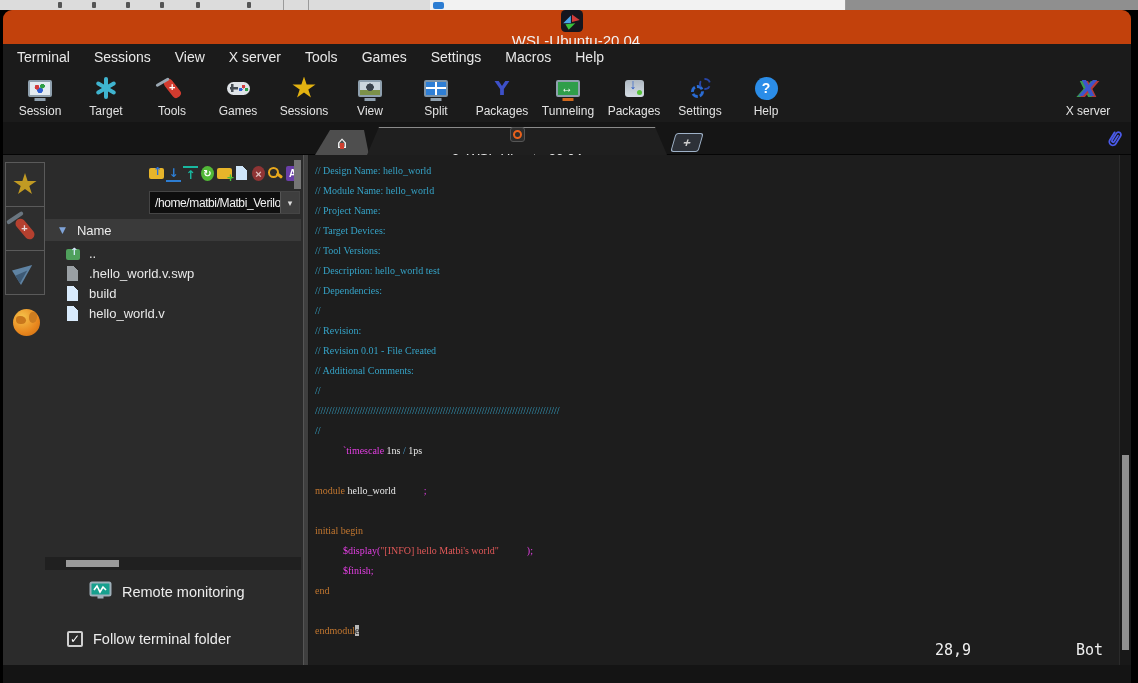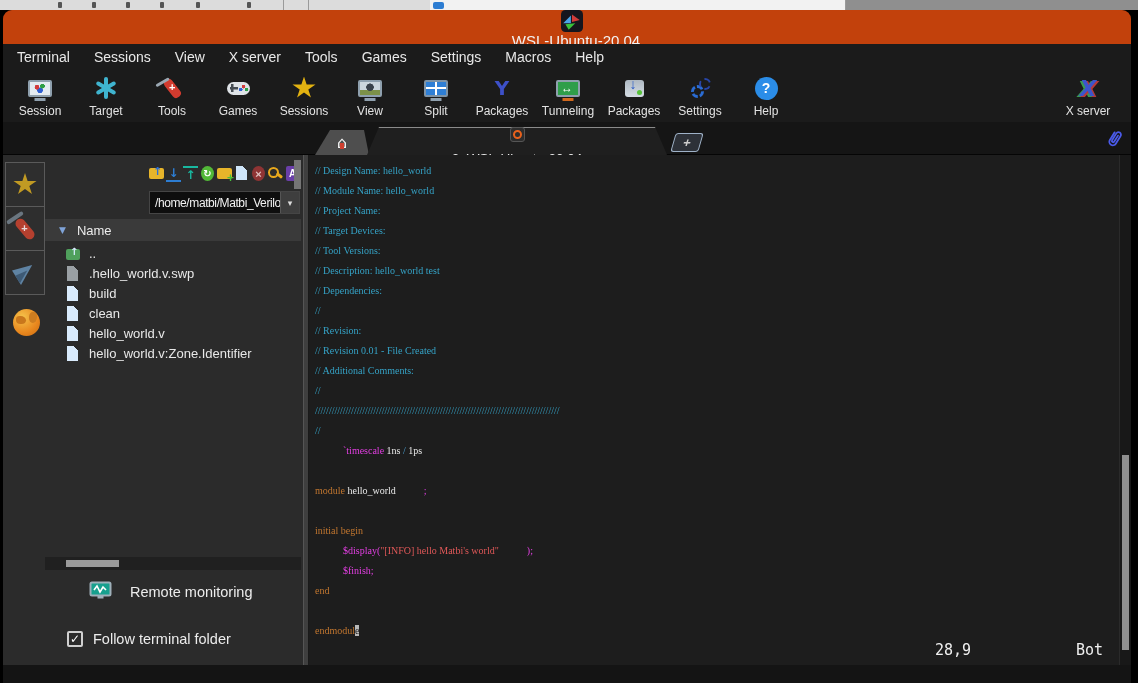--- a/index.html
+++ b/index.html
@@ -161,21 +161,21 @@
   .file-list { position:absolute; left:42px; top:88px; right:2px; }
   .file-row { height:20px; display:flex; align-items:center; gap:9px; padding-left:21px; font-size:13px; color:#e8e8e8; }
   .fi { width:14px; height:15px; position:relative; flex:none; }
   .fi-folder-up::before { content:""; position:absolute; left:0; top:3px; width:14px; height:11px; background:#4fa05c; border-radius:2px; }
   .fi-folder-up::after { content:"\2191"; position:absolute; left:4px; top:0; font-size:10px; font-weight:900; color:#d8ecff; font-family:"DejaVu Sans",sans-serif; }
   .fi-file::before { content:""; position:absolute; left:1px; top:0; width:11px; height:15px; background:linear-gradient(225deg,#2a2a2a 3.5px,#d9ebfc 0); }
   .fi-file-gray::before { content:""; position:absolute; left:1px; top:0; width:11px; height:15px; background:linear-gradient(225deg,#2a2a2a 3.5px,#9aa0a4 0); }
 
   .hscroll { position:absolute; left:42px; right:2px; top:402px; height:13px; background:#202020; }
   .hthumb { margin:3px 0 0 21px; width:53px; height:7px; background:#9a9a9a; }
-  .remote-mon { position:absolute; left:86px; top:426px; display:flex; align-items:center; gap:18px; font-size:14.5px; color:#ececec; }
+  .remote-mon { position:absolute; left:86px; top:426px; display:flex; align-items:center; gap:10px; font-size:14.5px; color:#ececec; }
   .follow { position:absolute; left:64px; top:476px; display:flex; align-items:center; gap:10px; font-size:14.5px; color:#ececec; }
   .checkbox { width:16px; height:16px; border:2px solid #cfcfcf; border-radius:2px; background:#2b2b2b;
       color:#fff; font-size:12px; display:flex; align-items:center; justify-content:center; font-family:"DejaVu Sans",sans-serif; }
 
   .splitter { position:absolute; left:300px; top:0; width:6px; height:100%; background:#3f3f3f; border-left:1px solid #555; border-right:1px solid #1a1a1a; }
 
   .terminal { position:absolute; left:306px; top:0; right:0; height:100%; background:#1d1d1d; }
   .term-content { position:absolute; left:6px; top:6px; right:14px; bottom:26px;
       font-family:Liberation Serif, serif; font-size:10px; line-height:20px; white-space:pre; overflow:hidden; }
   .t-line { height:20px; }
@@ -393,29 +393,21 @@
             <div class="file-row">
               <span class="fi fi-file-gray"></span>
               <span class="fname">.hello_world.v.swp</span>
             </div>
             <div class="file-row">
               <span class="fi fi-file"></span>
               <span class="fname">build</span>
             </div>
             <div class="file-row">
               <span class="fi fi-file"></span>
-              <span class="fname">clean</span>
-            </div>
-            <div class="file-row">
-              <span class="fi fi-file"></span>
               <span class="fname">hello_world.v</span>
-            </div>
-            <div class="file-row">
-              <span class="fi fi-file"></span>
-              <span class="fname">hello_world.v:Zone.Identifier</span>
             </div>
           </div>
 
         <div class="hscroll">
           <div class="hthumb"></div>
         </div>
 
         <div class="remote-mon">
           <span>
             <svg width="23" height="19" viewBox="0 0 23 19">

